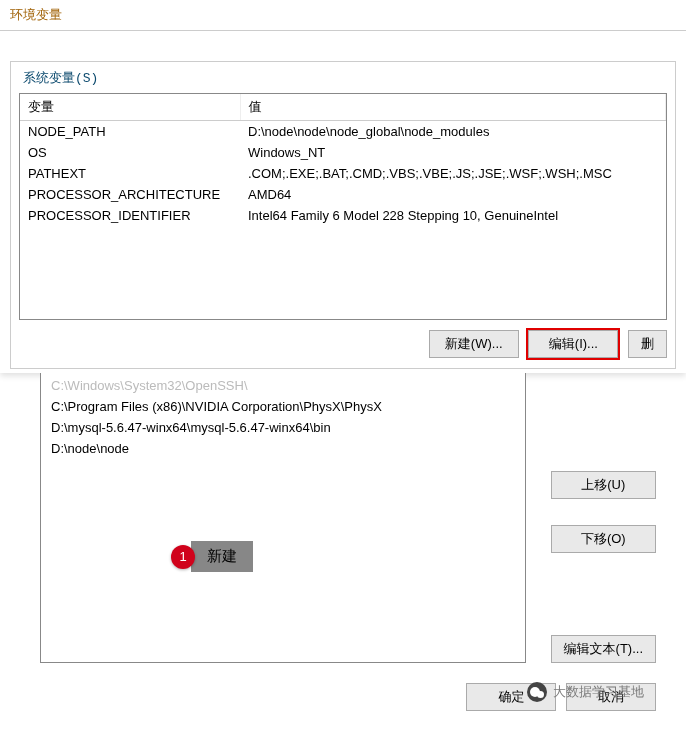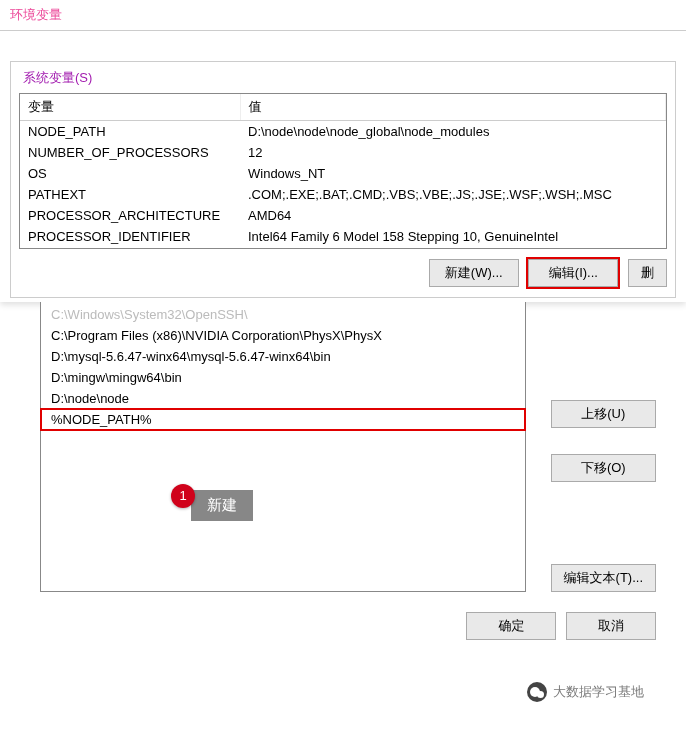--- a/index.html
+++ b/index.html
@@ -10,38 +10,39 @@
     background: #fff;
     width: 686px;
     height: 730px;
     overflow: hidden;
     color: #000;
   }
   .window-title {
     padding: 6px 10px;
     position: relative;
     border-bottom: 1px solid #ccc;
-    color: #ec4899;
+    color: #a16207;
   }
   .fieldset {
     border: 1px solid #ccc;
     margin: 30px 10px 0 10px;
     padding: 8px;
     background: #fff;
   }
   .fieldset-label {
     margin-top: -18px;
     background: #fff;
     display: inline-block;
     padding: 0 4px;
-    color: #a21caf;
+    color: #0c4a6e;
+    font-family: Liberation Mono, monospace;
   }
   .table-wrap {
     border: 1px solid #888;
-    height: 156px;
+    height: 227px;
     overflow: hidden;
     margin-top: 6px;
     background: #fff;
   }
   table { border-collapse: collapse; width: 100%; }
   th {
     text-align: left;
     border-bottom: 1px solid #ccc;
     border-right: 1px solid #eee;
     padding: 4px 8px;
@@ -94,25 +95,24 @@
   .callout-badge {
     width: 24px; height: 24px;
     border-radius: 50%;
     background: #d0021b; color: #fff;
     display: flex; align-items: center; justify-content: center;
     font-size: 13px;
     box-shadow: 0 1px 3px rgba(0,0,0,0.3);
     z-index: 2;
   }
   .callout-label {
-    background: #878787; color: #ffffff;
+    background: #878787; color: #000000;
     padding: 6px 16px;
     margin-left: -4px;
     font-size: 15px;
-    margin-top: 20px;
   }
   .bottom-btns {
     text-align: right;
     margin: 20px 30px 0 0;
   }
   .watermark {
     position: absolute;
     right: 42px; bottom: 28px;
     color: #7a7a7a; font-size: 13px;
     display: flex; align-items: center; gap: 6px;
@@ -144,58 +144,52 @@
             <th style="width:220px">变量</th>
             <th>值</th>
           </tr>
         </thead>
         <tbody>
           <tr>
             <td>NODE_PATH</td>
             <td>D:\node\node\node_global\node_modules</td>
           </tr>
           <tr>
-            <td>NUMBER_OF_PROCESSORS</td>
-            <td>12</td>
-          </tr>
-          <tr>
             <td>OS</td>
             <td>Windows_NT</td>
           </tr>
           <tr>
             <td>PATHEXT</td>
             <td>.COM;.EXE;.BAT;.CMD;.VBS;.VBE;.JS;.JSE;.WSF;.WSH;.MSC</td>
           </tr>
           <tr>
             <td>PROCESSOR_ARCHITECTURE</td>
             <td>AMD64</td>
           </tr>
           <tr>
             <td>PROCESSOR_IDENTIFIER</td>
-            <td>Intel64 Family 6 Model 158 Stepping 10, GenuineIntel</td>
+            <td>Intel64 Family 6 Model 228 Stepping 10, GenuineIntel</td>
           </tr>
         </tbody>
       </table>
     </div>
     <div class="btn-row">
       <span class="btn">新建(W)...</span>
       <span class="btn red-box">编辑(I)...</span>
       <span class="btn" style="min-width:30px">删</span>
     </div>
   </div>
 </div>
 
 <div class="list-area">
   <div class="list-box">
     <div class="list-line" style="color:#bbb">C:\Windows\System32\OpenSSH\</div>
     <div class="list-line">C:\Program Files (x86)\NVIDIA Corporation\PhysX\PhysX</div>
     <div class="list-line">D:\mysql-5.6.47-winx64\mysql-5.6.47-winx64\bin</div>
-    <div class="list-line">D:\mingw\mingw64\bin</div>
     <div class="list-line">D:\node\node</div>
-    <div class="list-line red-highlight">%NODE_PATH%</div>
 
     <div class="callout">
       <div class="callout-badge">1</div>
       <div class="callout-label">新建</div>
     </div>
   </div>
   <div class="side-btns">
     <span class="btn">上移(U)</span>
     <span class="btn">下移(O)</span>
     <div style="height:30px"></div>

